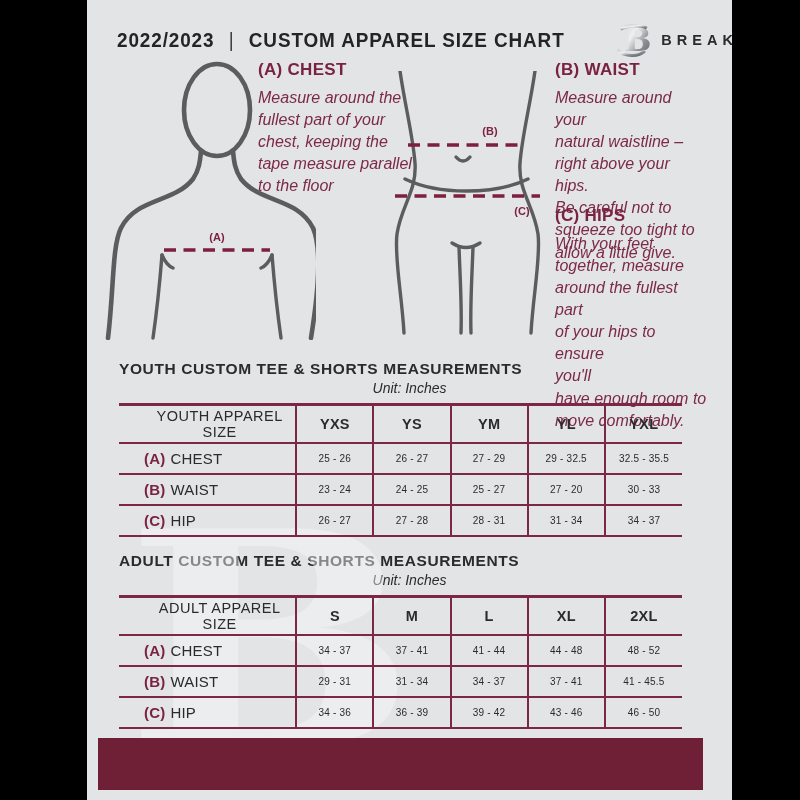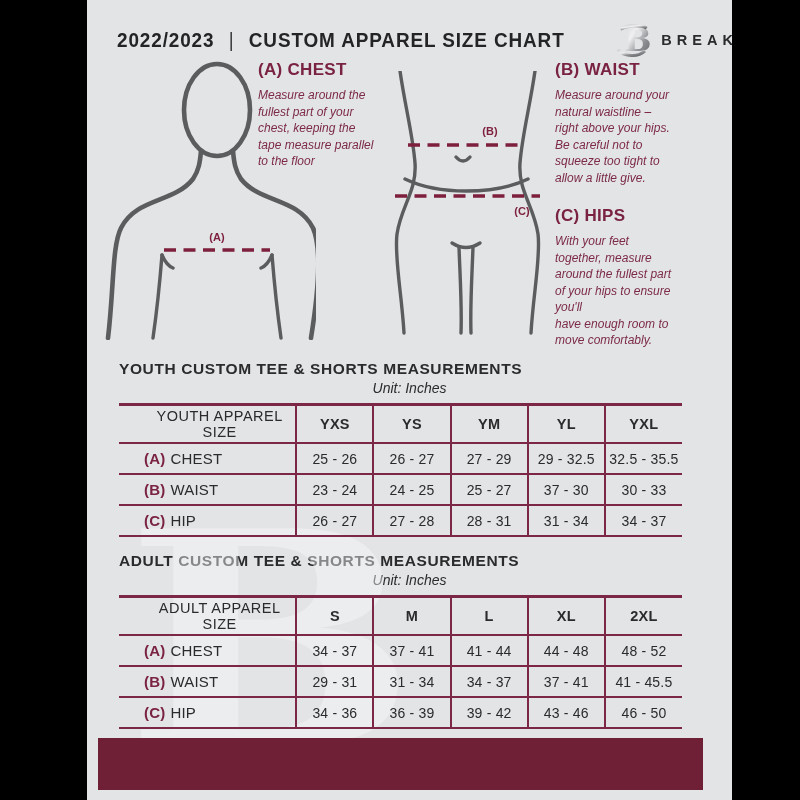--- a/index.html
+++ b/index.html
@@ -24,35 +24,35 @@
 
   
   .diagram{position:relative;height:288px;}
   .fig{position:absolute;}
   .fig path,.fig ellipse{fill:none;stroke:var(--stroke);stroke-width:4.6;stroke-linecap:round;}
   .fig .thin{stroke-width:3.4;}
   .fig line.dash{stroke:#7d1f3d;stroke-width:3.6;stroke-dasharray:12 7.5;}
   .fig text{font-family:"Liberation Sans",sans-serif;font-size:11px;font-weight:bold;fill:#7d1f3d;}
   .instr{position:absolute;}
   .instr h3{margin:0 0 7px;font-size:17px;font-weight:800;color:var(--maroon);letter-spacing:0.3px;}
-  .instr p{margin:0;font-size:12px;font-style:italic;color:var(--maroon-body);line-height:1.38;white-space:pre-line;}
+  .instr p{margin:0;font-size:16px;font-style:italic;color:var(--maroon-body);line-height:1.38;white-space:pre-line;}
 
   
   .tables{position:relative;padding:0 32px;}
   .table-title{text-align:left;font-size:15.5px;font-weight:bold;color:var(--dark);letter-spacing:0.6px;margin:0;}
   .mt-youth{margin-top:14px;}
   .mt-adult{margin-top:15px;}
   .unit-label{text-align:center;font-size:14px;font-style:italic;color:var(--dark);margin:2px 0 7px;}
   table.size-table{width:563px;border-collapse:collapse;table-layout:fixed;position:relative;z-index:1;}
   .size-table col.label-col{width:177px;}
   .size-table col.size-col{width:77px;}
   .size-table th,.size-table td{color:var(--dark);text-align:center;padding:0;}
   .size-table thead th{border-top:3px solid var(--border);border-bottom:2px solid var(--border);height:36px;font-size:14.5px;font-weight:bold;letter-spacing:0.3px;}
   .size-table thead th.label{font-weight:normal;text-align:center;padding-left:25px;letter-spacing:0.5px;}
-  .size-table tbody td{border-bottom:2px solid var(--border);height:29px;font-size:14px;letter-spacing:0.2px;}
+  .size-table tbody td{border-bottom:2px solid var(--border);height:29px;font-size:10px;letter-spacing:0.2px;}
   .size-table th+th,.size-table td+td{border-left:2px solid var(--border);}
   .size-table td.rowlabel{text-align:left;padding-left:25px;font-size:15px;}
   .size-table td.rowlabel .pref{font-weight:bold;color:var(--maroon);margin-right:5px;}
 
   
   .watermark{position:absolute;left:38px;top:492px;font-family:"DejaVu Serif",serif;font-weight:bold;font-size:300px;line-height:1;color:#f7f8f9;opacity:0.45;z-index:0;transform:scaleX(1.15);transform-origin:left top;user-select:none;}
   .footer-bar{position:absolute;left:11px;top:738px;width:605px;height:52px;background:var(--footer);z-index:2;}
 </style>
 </head>
 <body>
@@ -173,21 +173,21 @@
           <td>26 - 27</td>
           <td>27 - 29</td>
           <td>29 - 32.5</td>
           <td>32.5 - 35.5</td>
         </tr>
         <tr>
           <td class="rowlabel"><span class="pref">(B)</span><span>WAIST</span></td>
           <td>23 - 24</td>
           <td>24 - 25</td>
           <td>25 - 27</td>
-          <td>37 - 30</td>
+          <td>27 - 20</td>
           <td>30 - 33</td>
         </tr>
         <tr>
           <td class="rowlabel"><span class="pref">(C)</span><span>HIP</span></td>
           <td>26 - 27</td>
           <td>27 - 28</td>
           <td>28 - 31</td>
           <td>31 - 34</td>
           <td>34 - 37</td>
         </tr>

